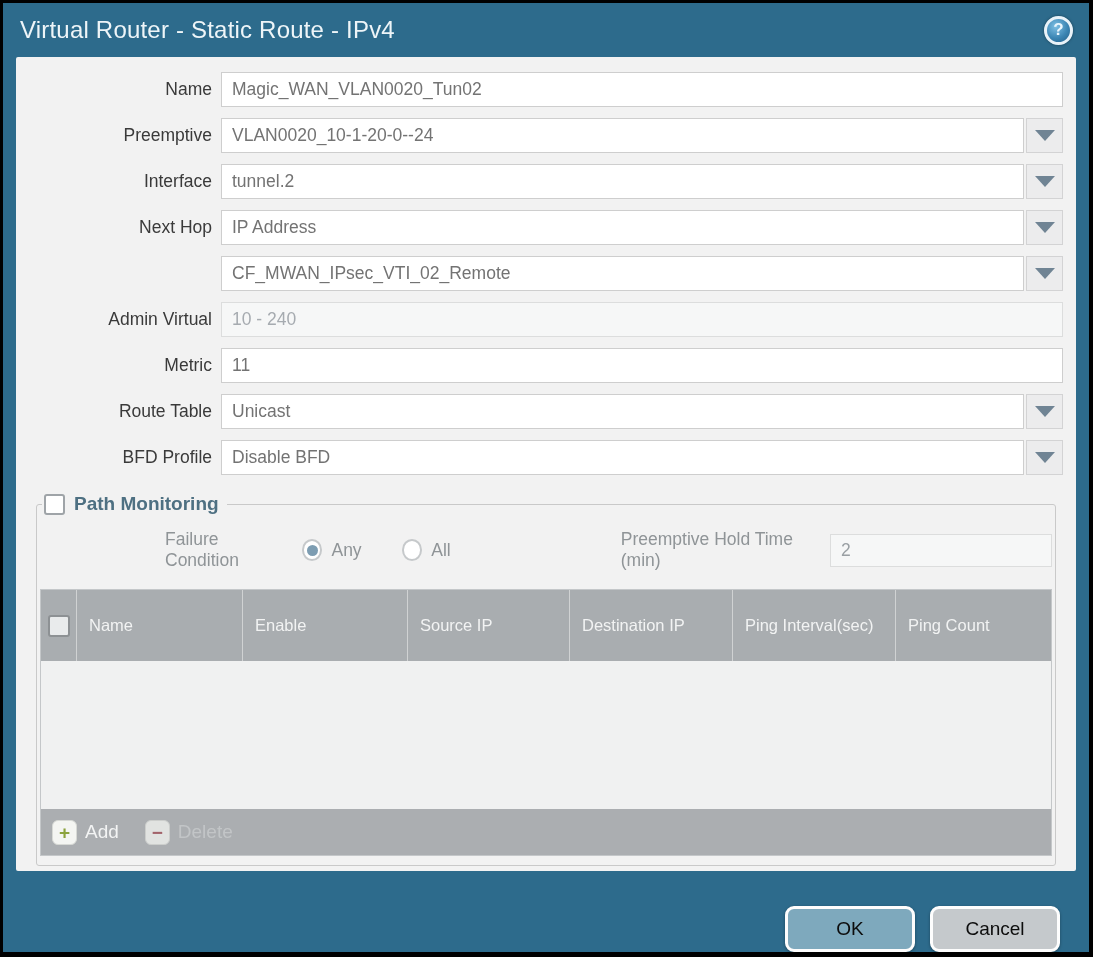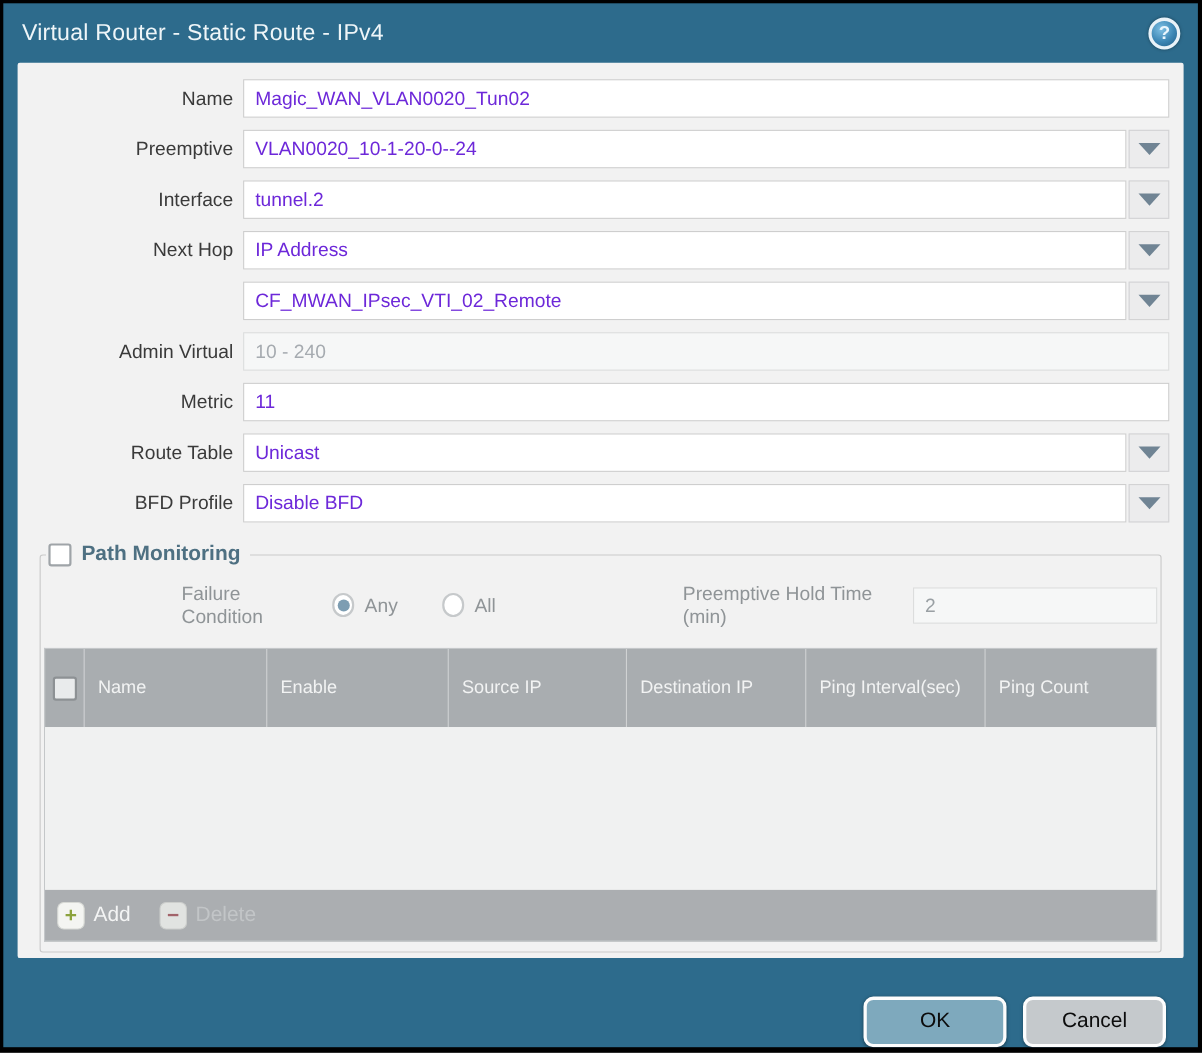--- a/index.html
+++ b/index.html
@@ -19,21 +19,21 @@
     overflow: hidden;
   }
 
   
   .titlebar {
     height: 54px;
     display: flex; align-items: center;
     padding: 0 16px 0 17px;
     color: #eef5f8;
   }
-  .titlebar .title { font-size: 21px; letter-spacing: .2px; }
+  .titlebar .title { font-size: 24px; letter-spacing: .2px; }
   .help-btn {
     margin-left: auto;
     width: 29px; height: 29px;
     border-radius: 50%;
     border: 3px solid #e9f2f8;
     background: radial-gradient(circle at 38% 32%, #7fc0e4 0%, #3c86b4 55%, #215e88 100%);
     color: #eaf6fd;
     display: flex; align-items: center; justify-content: center;
     font-size: 17px; font-weight: bold;
     cursor: pointer;
@@ -55,21 +55,21 @@
     padding-right: 9px;
     font-size: 17.5px; color: #3a3a3a;
     white-space: nowrap;
   }
   .form-row .ctl { flex: 1; display: flex; }
   .ti {
     flex: 1; height: 35px;
     border: 1px solid #cecece;
     background: #fff;
     font-family: inherit;
-    font-size: 17.5px; color: #6d28d9;
+    font-size: 17.5px; color: #737373;
     padding: 0 10px;
     outline: none;
   }
   .ti.disabled {
     background: #f6f7f7;
     border-color: #dcdddd;
     color: #9aa0a4;
   }
   .ti::placeholder { color: #a6abb0; }
   .dd-btn {

